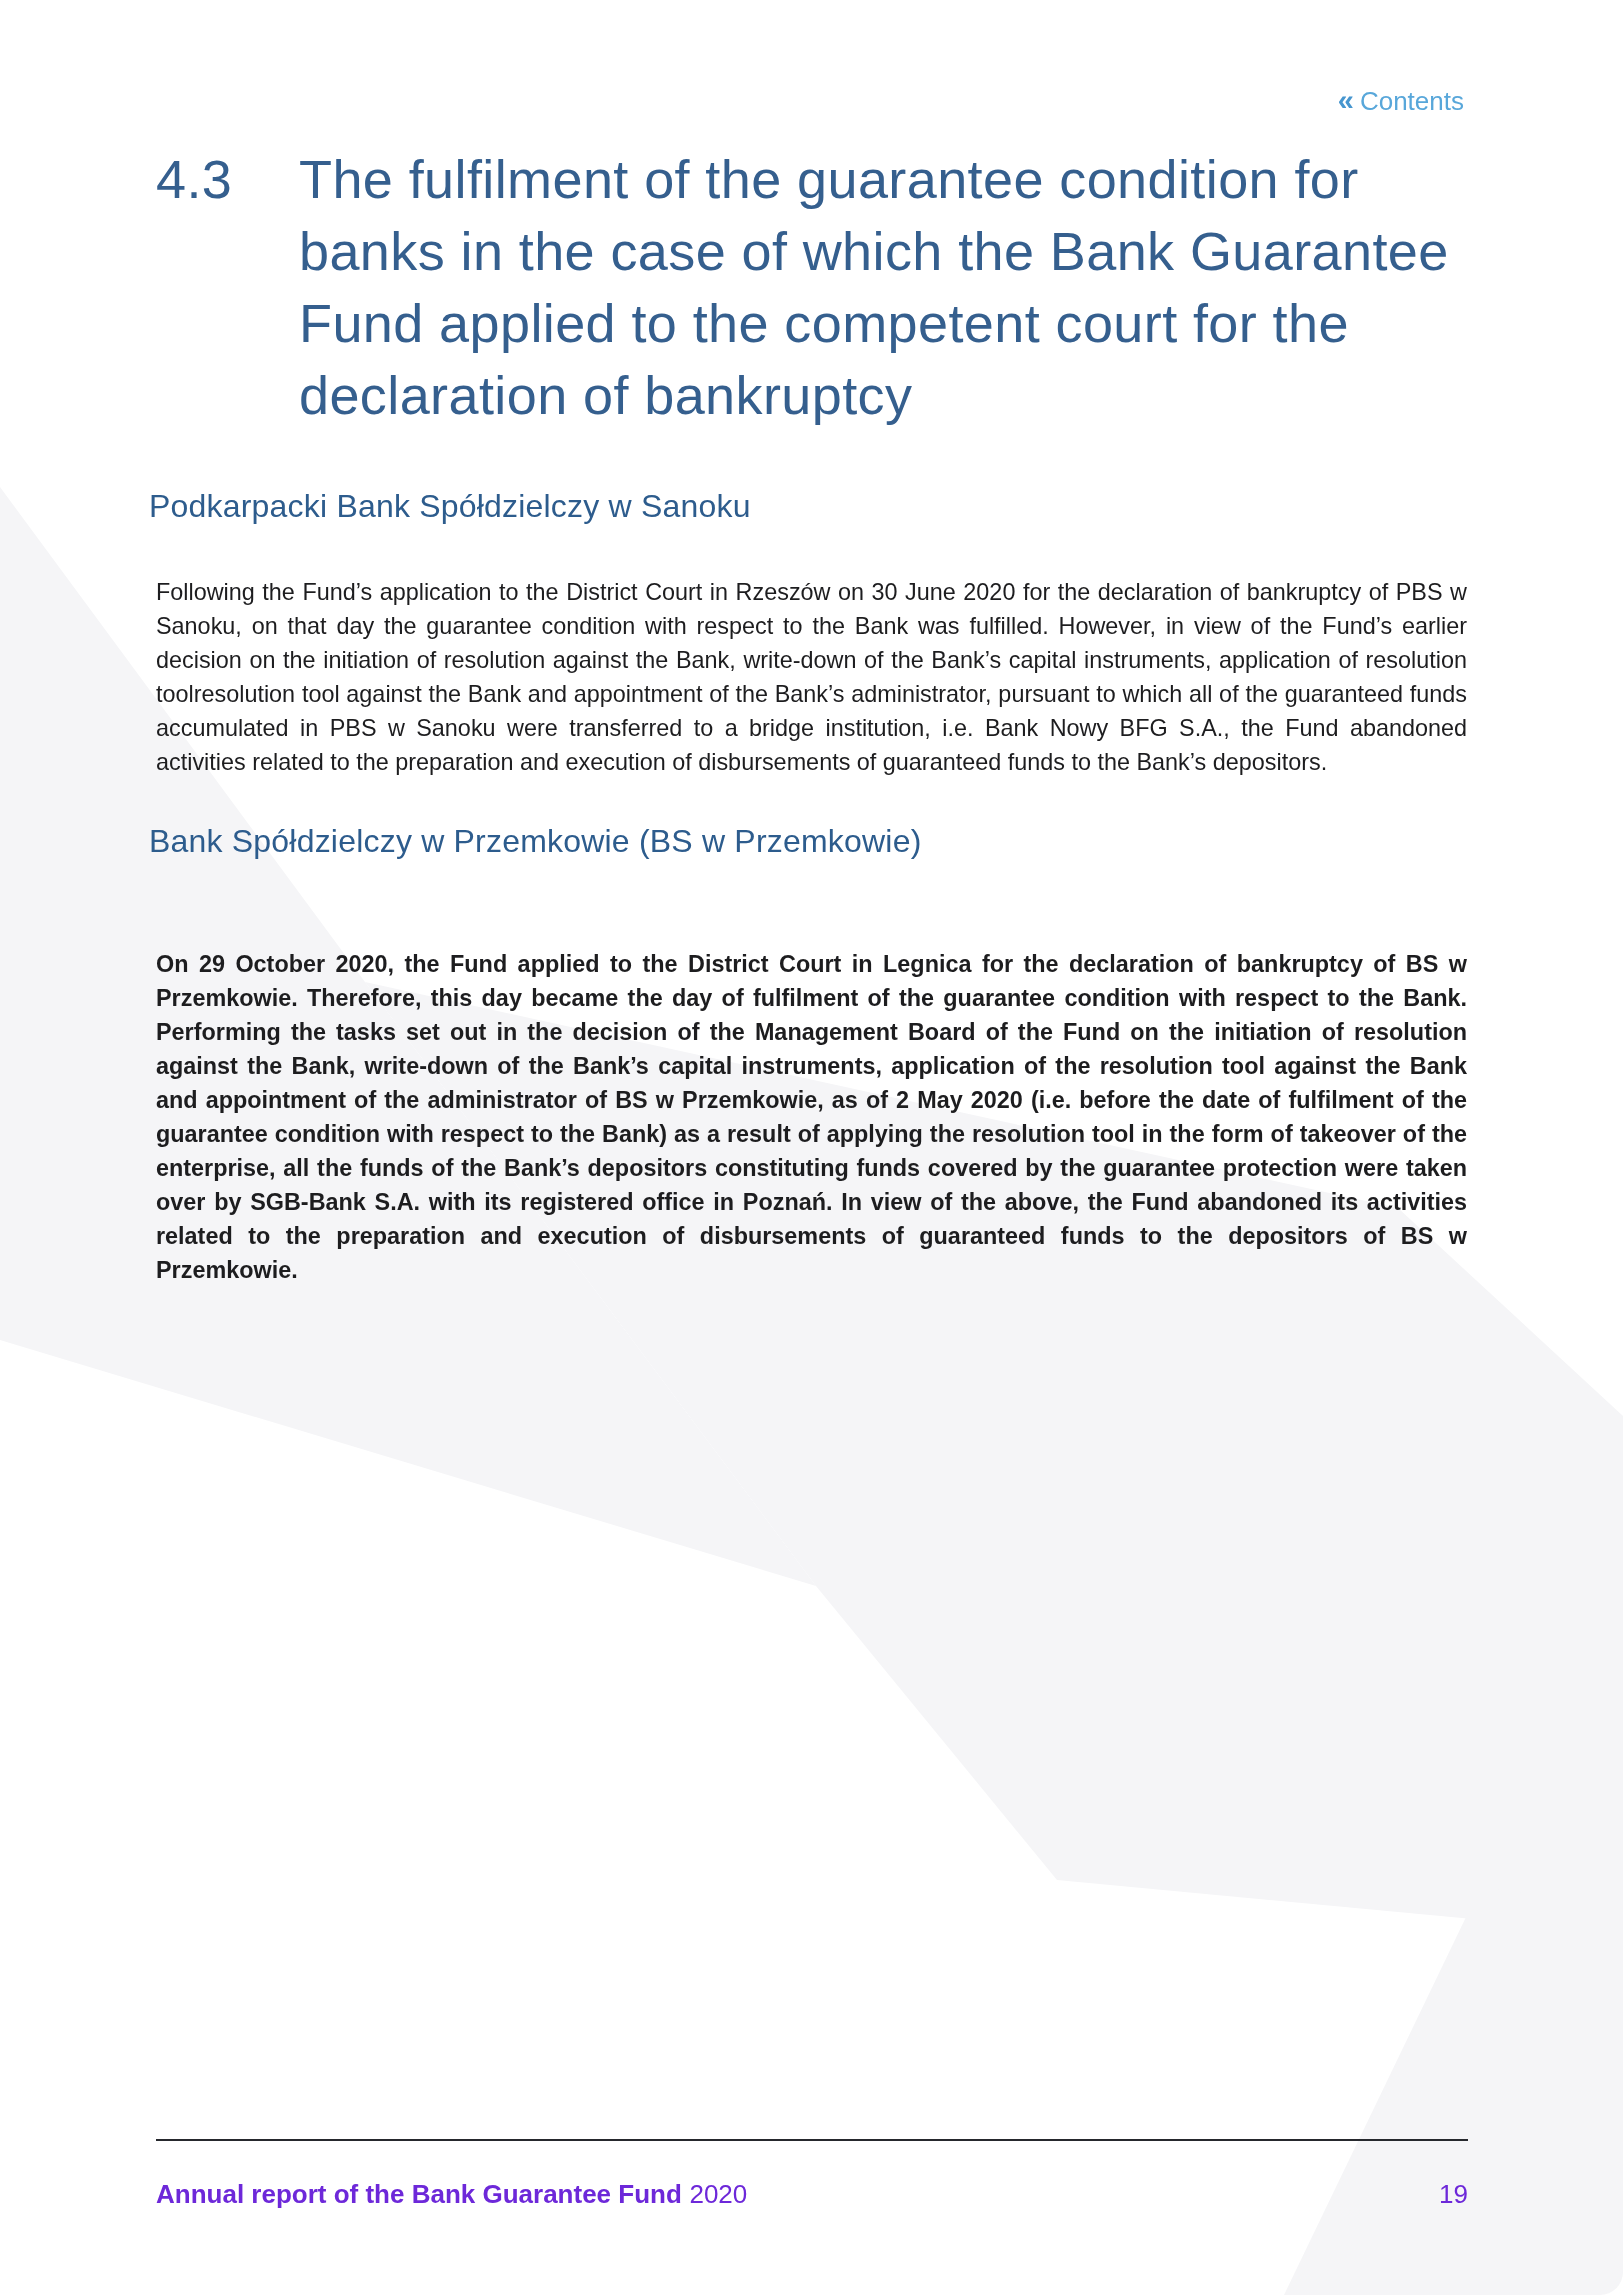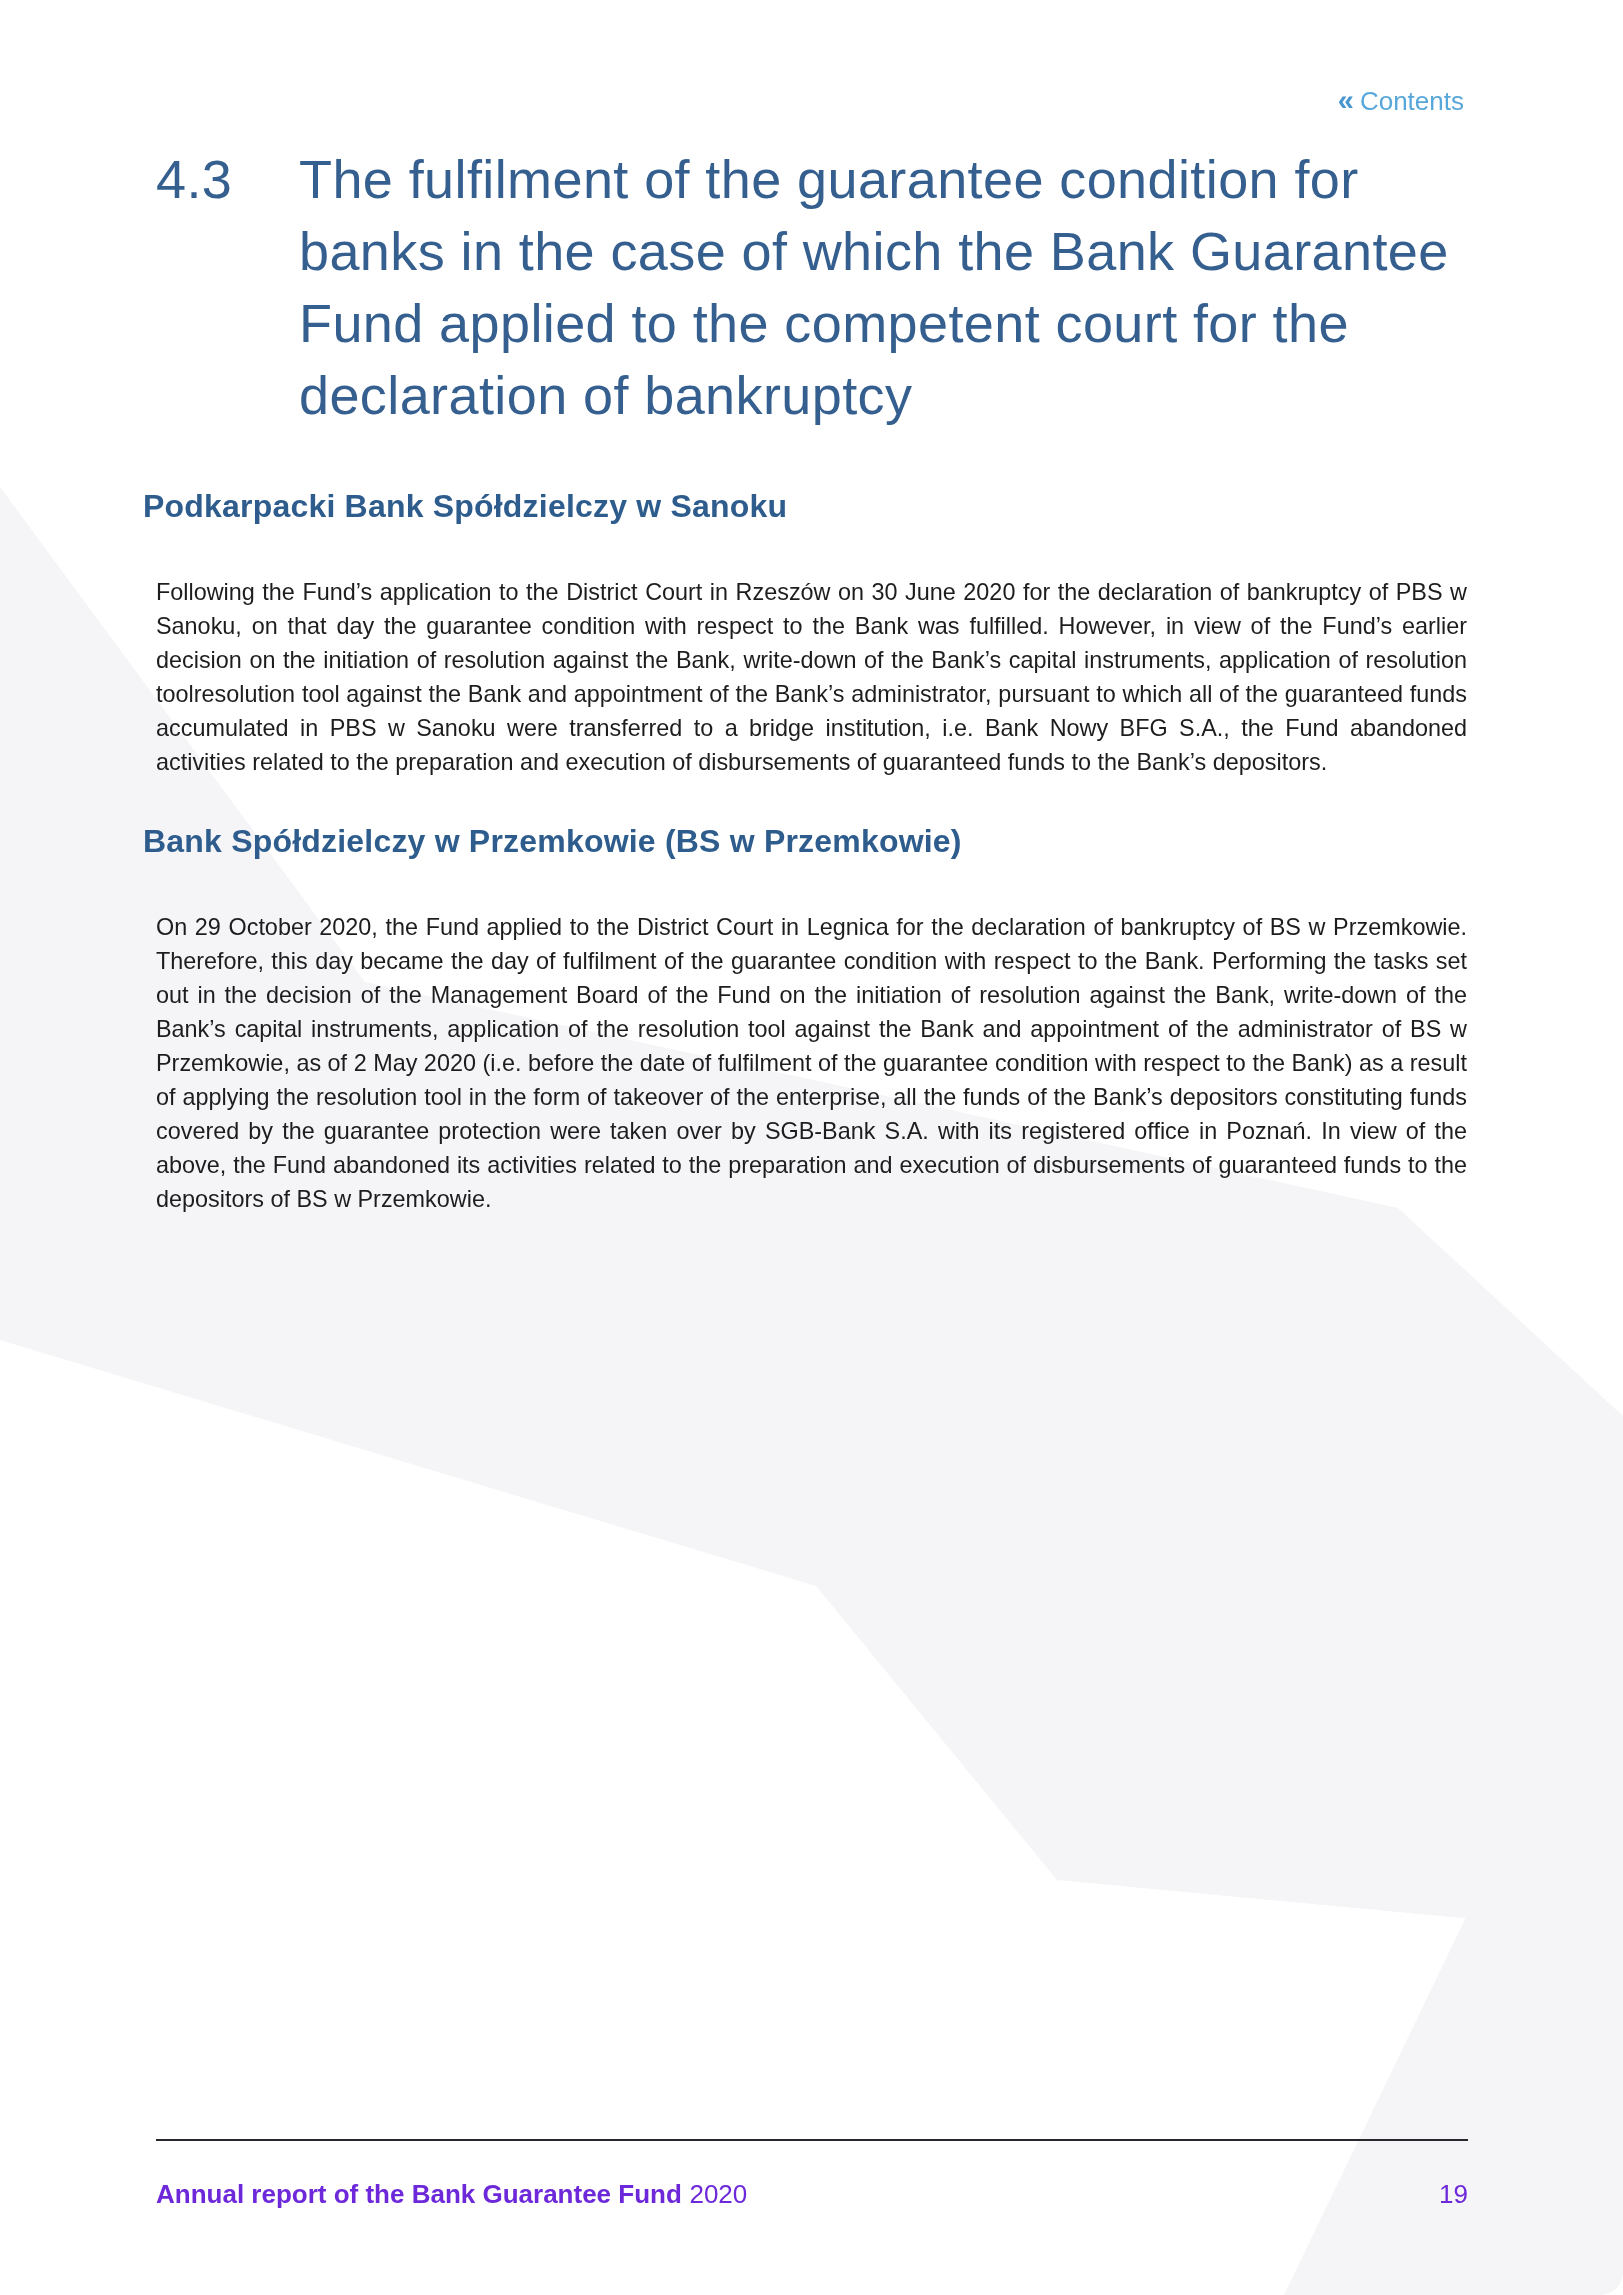--- a/index.html
+++ b/index.html
@@ -59,42 +59,42 @@
   }
   .h1-number {
     width: 104px;
     flex: 0 0 auto;
   }
   .h1-lines .h1-line { white-space: nowrap; margin-left: 39px; }
 
   
   .section-title {
     position: absolute;
-    left: 143px;
+    left: 149px;
     width: 1311px;
     color: #2d5c8d;
     font-size: 32px;
     line-height: 38px;
-    font-weight: bold;
+    font-weight: normal;
     letter-spacing: 0.2px;
   }
   .section-title.s1 { top: 487px; }
   .section-title.s2 { top: 822px; }
 
   .section-body {
     position: absolute;
     left: 156px;
     width: 1311px;
     color: #1d1d1f;
     font-size: 23.4px;
     line-height: 34px;
     text-align: justify;
   }
   .section-body.b1 { top: 559px; margin-top: 16px; }
-  .section-body.b2 { top: 910px; }
+  .section-body.b2 { top: 947px; font-weight: bold; }
 
   
   .footer-rule {
     position: absolute;
     top: 2139px;
     left: 156px;
     width: 1312px;
     height: 2.3px;
     background: #26282d;
   }

